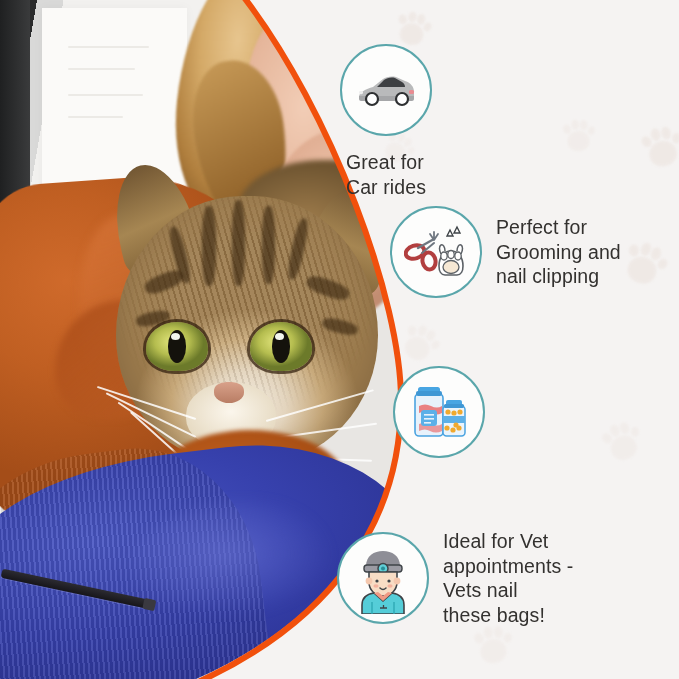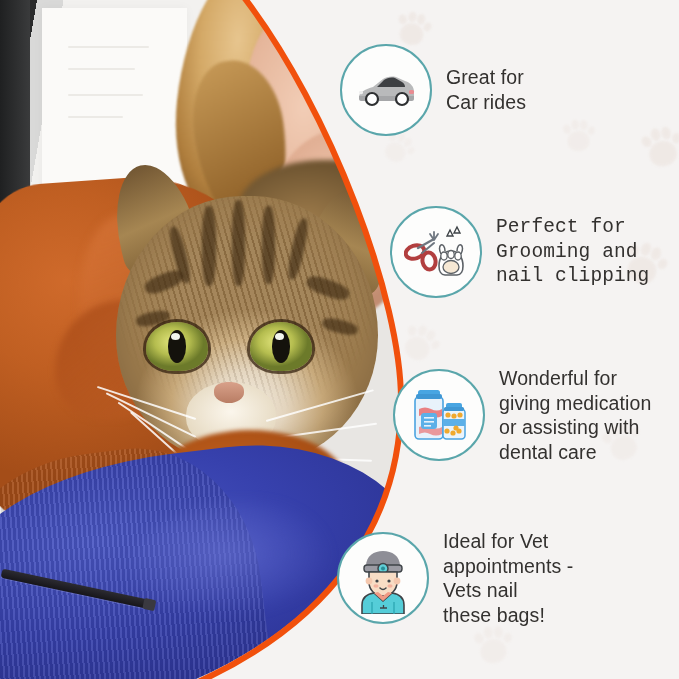--- a/index.html
+++ b/index.html
@@ -250,22 +250,22 @@
     position: absolute;
     left: 325px; top: 0;
     width: 354px; height: 679px;
   }
   .feature {
     position: absolute;
     display: flex;
     align-items: center;
     gap: 14px;
   }
-  .feature.f1 { left: 15px;  top: 44px; }
-  .feature.f2 { left: 65px;  top: 206px; font-family: Liberation Mono, monospace; }
+  .feature.f1 { left: 15px;  top: 44px; flex-direction: column; }
+  .feature.f2 { left: 65px;  top: 206px; }
   .feature.f3 { left: 68px;  top: 366px; }
   .feature.f4 { left: 12px;  top: 529px; }
 
   .icon-circle {
     flex: 0 0 auto;
     width: 88px; height: 88px;
     border-radius: 50%;
     border: 2px solid #5aa6ab;
     background: #fdfdfc;
     position: relative;
@@ -484,24 +484,20 @@
           <rect x="36" y="34" width="22" height="7" fill="#5cb0e8"></rect>
           <circle cx="41" cy="30" r="2.6" fill="#f0a92e"></circle>
           <circle cx="47" cy="31" r="2.6" fill="#f0a92e"></circle>
           <circle cx="53" cy="30" r="2.6" fill="#f0a92e"></circle>
           <circle cx="40" cy="46" r="2.6" fill="#f0a92e"></circle>
           <circle cx="46" cy="48" r="2.6" fill="#f0a92e"></circle>
           <circle cx="52" cy="46" r="2.6" fill="#f0a92e"></circle>
           <circle cx="49" cy="43" r="2.6" fill="#f0a92e"></circle>
         </svg>
       </div>
-      <div class="feature-text">Wonderful for
-giving medication
-or assisting with
-dental care</div>
     </div>
 
     <div class="feature f4">
       <div class="icon-circle">
         <svg width="62" height="66" viewBox="0 0 62 66" style="margin-top:6px">
 
           <path d="M14 18 C14 8 22 3 31 3 C40 3 48 8 48 18 L48 21 L14 21 Z" fill="#8e8e96"></path>
           <rect x="12" y="17" width="38" height="7" rx="3" fill="#9b9ba3" stroke="#3f4448" stroke-width="1.4"></rect>
           <circle cx="31" cy="20.5" r="5" fill="#61d0d8" stroke="#3f4448" stroke-width="1.5"></circle>
           <circle cx="31" cy="20.5" r="2" fill="#2a8f97"></circle>

